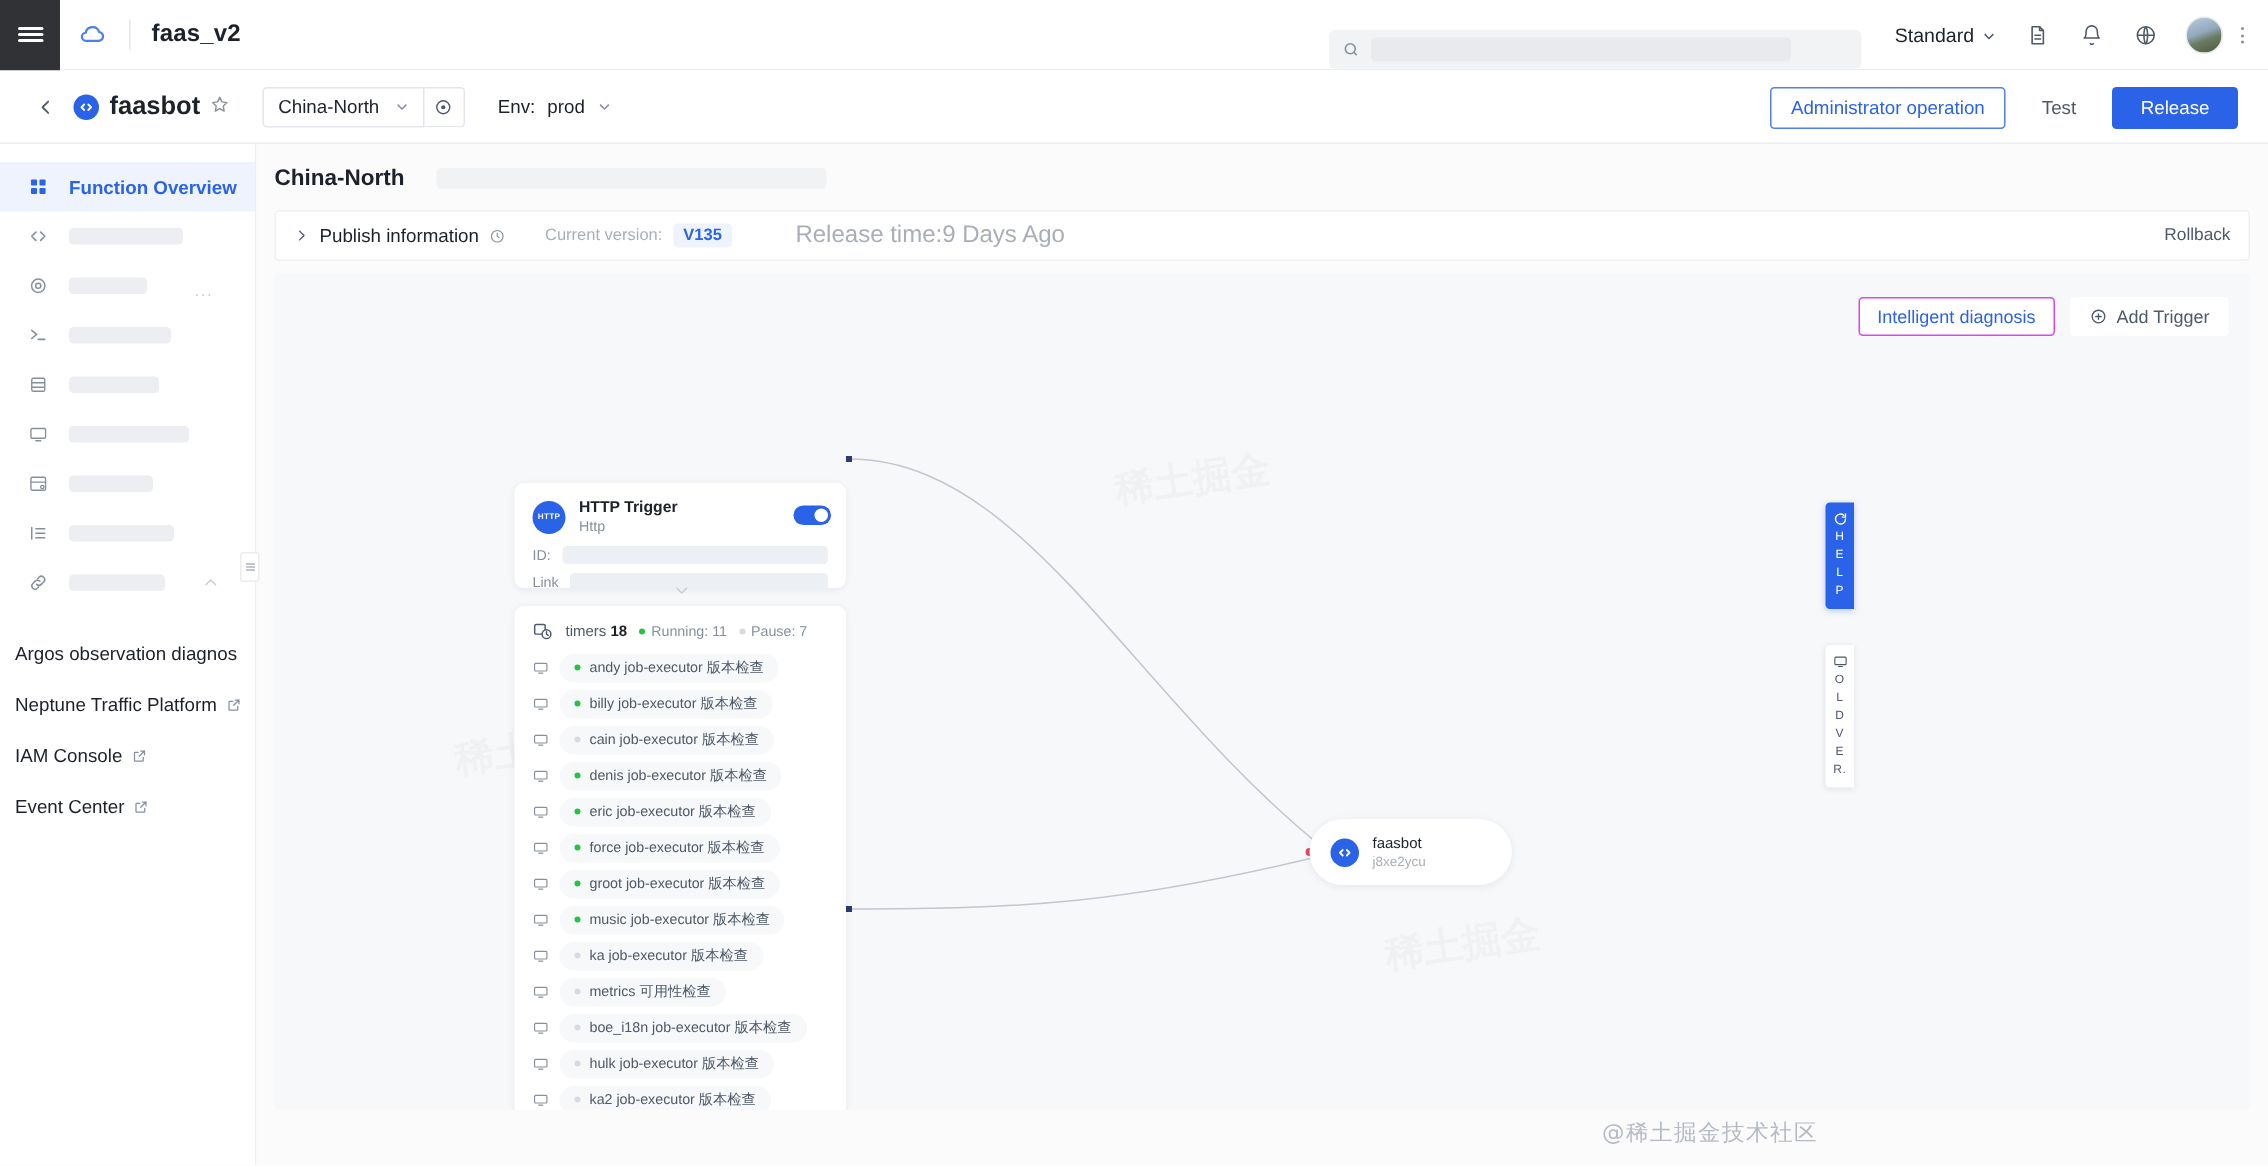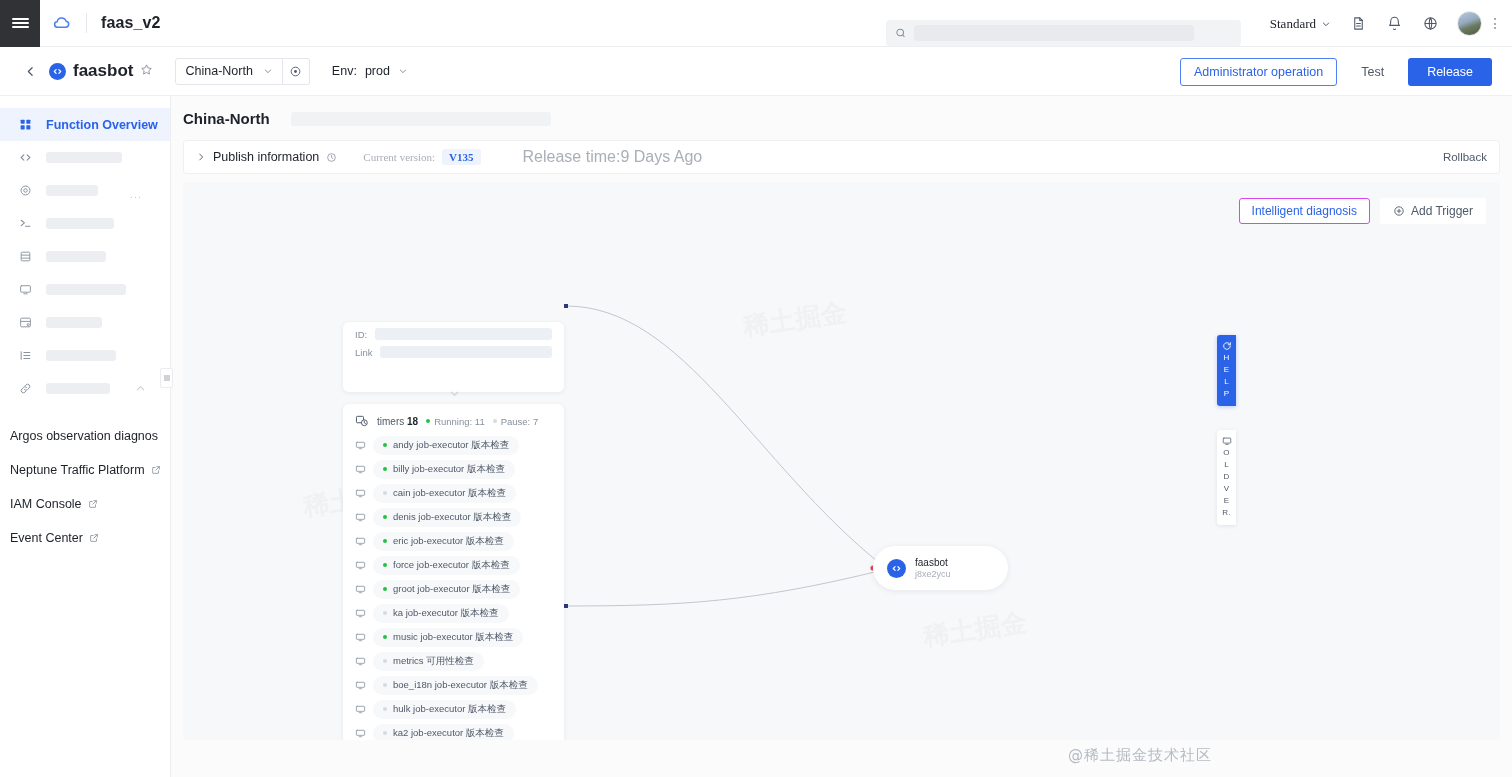--- a/index.html
+++ b/index.html
@@ -31,21 +31,21 @@
     position:absolute; left:886px; top:20px; width:355px; height:26px;
     background:#f2f3f5; border-radius:4px; display:flex; align-items:center; padding:0 9px;
   }
   .search-wrap input {
     border:none; outline:none; background:transparent; font-size:12px; color:#1d2129;
     width:100%; margin-left:7px; font-family:inherit;
   }
   .search-wrap input::placeholder { color:#c9cdd4; }
   .search-redact { position:absolute; left:28px; top:5px; width:280px; height:16px;
      background:#e9eaee; border-radius:3px; }
-  .topbar-right { position:absolute; right:10px; top:0; height:47px; display:flex; align-items:center; gap:6px;font-family:Liberation Serif, serif; }
+  .topbar-right { position:absolute; right:10px; top:0; height:47px; display:flex; align-items:center; gap:6px; }
   .std-select { display:flex; align-items:center; gap:5px; font-size:13px; color:#1d2129; padding:4px 6px; cursor:pointer; }
   .ticon { width:30px; height:30px; display:flex; align-items:center; justify-content:center; cursor:pointer; color:#4e5969; }
   .avatar {
     width:25px; height:25px; border-radius:50%;
     background:linear-gradient(160deg,#b8cbdc 0%,#93a9bd 42%,#6b7b62 62%,#4e5a3c 100%);
     margin-left:6px; cursor:pointer; border:1px solid #e6e8eb;
   }
   .kebab { width:14px; height:24px; display:flex; flex-direction:column; align-items:center; justify-content:center; gap:2.5px; cursor:pointer; }
   .kebab i { width:2px; height:2px; background:#86909c; border-radius:50%; display:block; }
 
@@ -110,21 +110,21 @@
   .page-title { position:absolute; left:12px; top:14px; font-size:15px; font-weight:700; color:#1d2129; }
   .title-redact { position:absolute; left:120px; top:16px; width:260px; height:14px; background:#f1f2f4; border-radius:3px; }
 
   .publish-card {
     position:absolute; left:12px; top:44px; width:1317px; height:34px;
     background:#fff; border:1px solid #f0f0f2; border-radius:3px;
     display:flex; align-items:center; padding:0 12px;
   }
   .pub-left { display:flex; align-items:center; gap:7px; cursor:pointer; }
   .pub-title { font-size:12.5px; font-weight:400; color:#1d2129; }
-  .pub-meta { margin-left:26px; font-size:11px; color:#a9aeb8; display:flex; align-items:center; gap:7px;font-family:Liberation Serif, serif; }
+  .pub-meta { margin-left:26px; font-size:11px; color:#a9aeb8; display:flex; align-items:center; gap:7px; }
   .ver-chip { background:#eef3fe; color:#2a63e8; font-size:11px; font-weight:700; padding:2px 7px; border-radius:3px; }
   .pub-release { margin-left:42px; font-size:16px; color:#a9aeb8; }
   .rollback { position:absolute; right:12px; font-size:11.5px; color:#4e5969; cursor:pointer; }
 
   .canvas {
     position:absolute; left:12px; top:86px; width:1317px; height:558px;
     background:#f7f8fa; border-radius:3px; overflow:hidden;
   }
   .canvas-actions { position:absolute; right:14px; top:16px; display:flex; gap:10px; z-index:5; }
   .ca-btn {
@@ -493,20 +493,30 @@
 
       <svg width="1317" height="558" style="position:absolute;left:0;top:0">
         <path d="M383,124 C500,124 570,280 700,384" fill="none" stroke="#c2c6ce" stroke-width="1"></path>
         <path d="M383,424 C500,424 570,420 700,388" fill="none" stroke="#c2c6ce" stroke-width="1"></path>
         <rect x="381" y="122" width="4" height="4" fill="#2a3a7a"></rect>
         <rect x="381" y="422" width="4" height="4" fill="#2a3a7a"></rect>
         <circle cx="690" cy="386" r="2.6" fill="#e8455f"></circle>
       </svg>
 
       <div class="node-http">
+        <div class="http-head">
+          <div class="http-avatar">
+            <span>HTTP</span>
+          </div>
+          <div class="http-txt">
+            <div class="http-title">HTTP Trigger</div>
+            <div class="http-sub">Http</div>
+          </div>
+          <div class="toggle"></div>
+        </div>
         <div class="http-row">
           <span class="http-label">ID:</span>
           <span class="redact" style="flex:1;height:12px;background:#eceff3"></span>
         </div>
         <div class="http-row">
           <span class="http-label">Link</span>
           <span class="redact" style="flex:1;height:12px;background:#eceff3"></span>
         </div>
       </div>
       <div class="node-chev">
@@ -623,34 +633,34 @@
               </span>
             </div>
             <div class="timer-row">
               <span class="mon-ico">
                 <svg width="11" height="11" viewBox="0 0 24 24" fill="none" stroke="currentColor" stroke-width="1.7" stroke-linecap="round">
                   <rect x="3" y="5" width="18" height="11" rx="1.5"></rect>
                   <path d="M9 19h6"></path>
                 </svg>
               </span>
               <span class="timer-pill">
+                <i class="dot on"></i>
+                <span>music job-executor 版本检查</span>
+              </span>
+            </div>
+            <div class="timer-row">
+              <span class="mon-ico">
+                <svg width="11" height="11" viewBox="0 0 24 24" fill="none" stroke="currentColor" stroke-width="1.7" stroke-linecap="round">
+                  <rect x="3" y="5" width="18" height="11" rx="1.5"></rect>
+                  <path d="M9 19h6"></path>
+                </svg>
+              </span>
+              <span class="timer-pill">
                 <i class="dot off"></i>
                 <span>ka job-executor 版本检查</span>
-              </span>
-            </div>
-            <div class="timer-row">
-              <span class="mon-ico">
-                <svg width="11" height="11" viewBox="0 0 24 24" fill="none" stroke="currentColor" stroke-width="1.7" stroke-linecap="round">
-                  <rect x="3" y="5" width="18" height="11" rx="1.5"></rect>
-                  <path d="M9 19h6"></path>
-                </svg>
-              </span>
-              <span class="timer-pill">
-                <i class="dot on"></i>
-                <span>music job-executor 版本检查</span>
               </span>
             </div>
             <div class="timer-row">
               <span class="mon-ico">
                 <svg width="11" height="11" viewBox="0 0 24 24" fill="none" stroke="currentColor" stroke-width="1.7" stroke-linecap="round">
                   <rect x="3" y="5" width="18" height="11" rx="1.5"></rect>
                   <path d="M9 19h6"></path>
                 </svg>
               </span>
               <span class="timer-pill">

